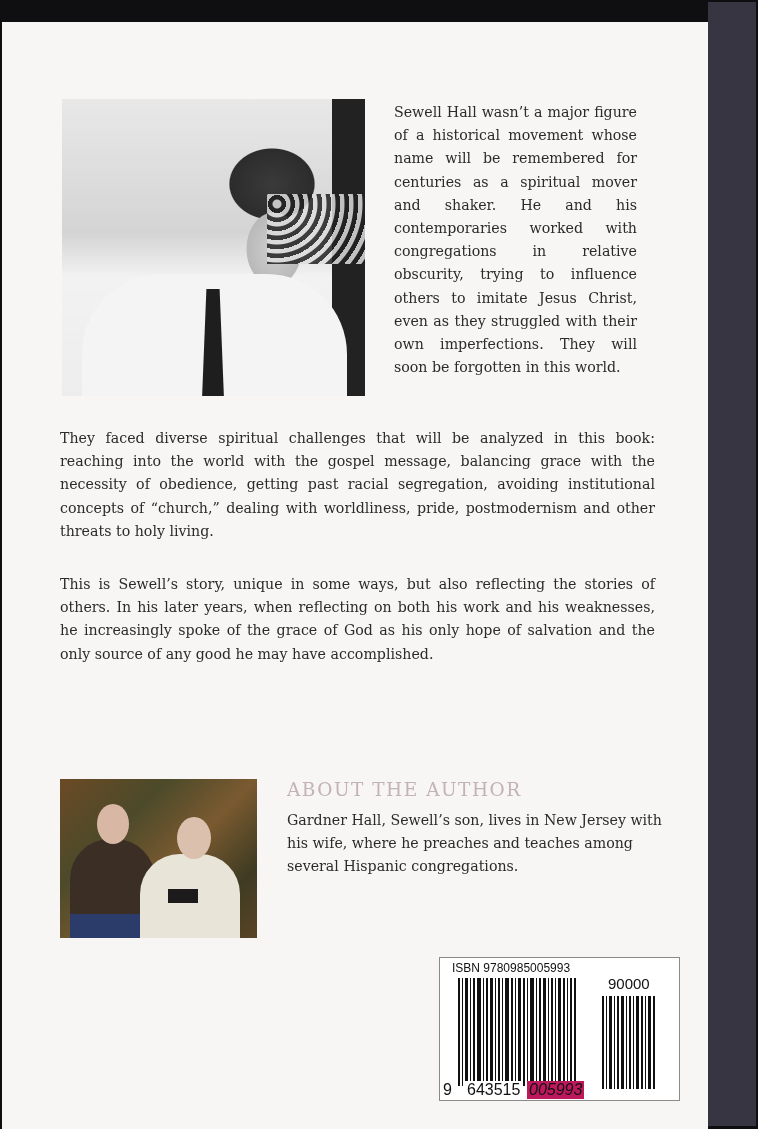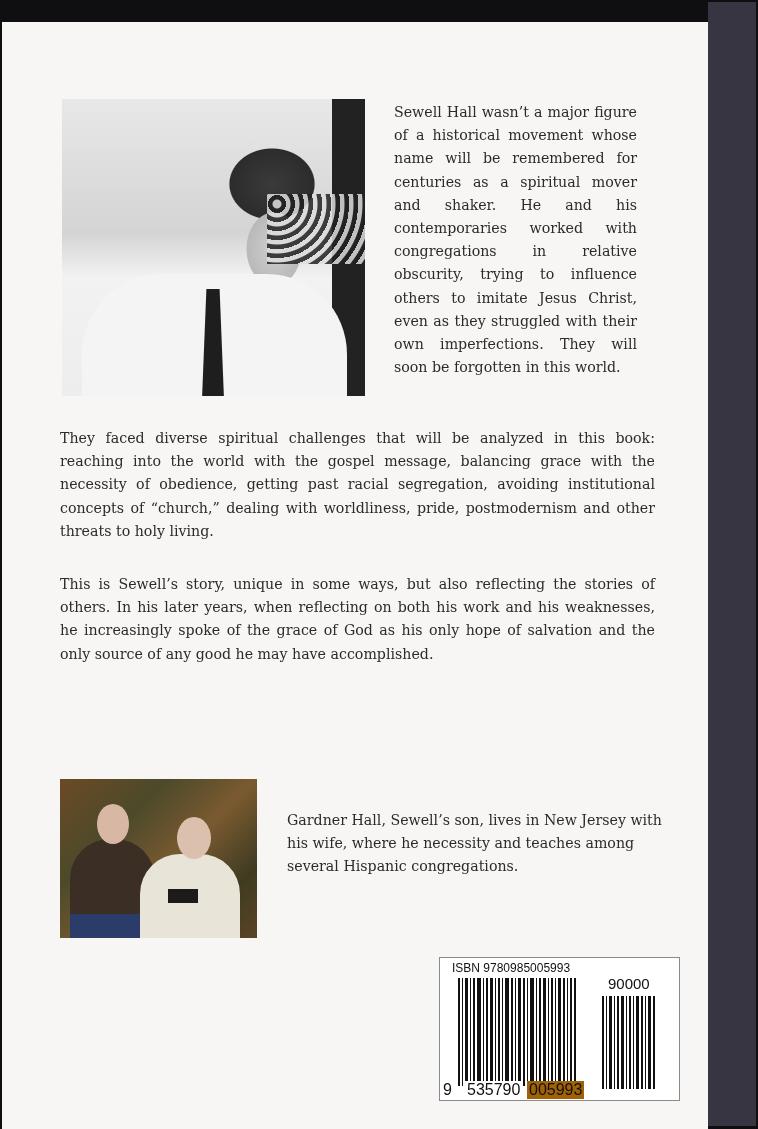--- a/index.html
+++ b/index.html
@@ -34,21 +34,21 @@
   .barcode-box { position:absolute; left:437px; top:935px; width:241px; height:144px; background:#fff; border:1px solid #8a8a8a; box-sizing:border-box;padding-left:44px; }
   .isbn-label { position:absolute; left:12px; top:3px; font-family:"Liberation Sans", sans-serif; font-size:12px; color:#111; }
   .bars { position:absolute; left:18px; top:20px; width:130px; height:108px; display:flex; align-items:stretch; }
   .bars span { display:block; background:#111; margin-right:2px; }
   .bars2 { position:absolute; left:162px; top:38px; width:65px; height:93px; display:flex; }
   .bars2 span { display:block; background:#111; margin-right:2px; }
   .addon-label { position:absolute; left:168px; top:17px; font-family:"Liberation Sans", sans-serif; font-size:15px; color:#111; }
   .digits { position:absolute; left:3px; top:123px; font-family:"Liberation Sans", sans-serif; font-size:16px; color:#111; background:#fff; }
   .digits .d1 { position:absolute; left:0; top:0; }
   .digits .d2 { position:absolute; left:22px; top:0; background:#fff; padding:0 2px; }
-  .digits .d3 { position:absolute; left:84px; top:0; background:#a16207; padding:0 2px; }
+  .digits .d3 { position:absolute; left:84px; top:0; background:#be185d; padding:0 2px;font-style:italic; }
 </style>
 </head>
 <body>
 
 <div class="cover">
   <div class="photo1">
     <div class="chair"></div>
     <div class="shirt"></div>
     <div class="tie"></div>
   </div>
@@ -60,21 +60,22 @@
 
   <div class="photo2">
     <div class="p2-man1"></div>
     <div class="p2-head1"></div>
     <div class="p2-jeans"></div>
     <div class="p2-man2"></div>
     <div class="p2-head2"></div>
     <div class="p2-book"></div>
   </div>
 
-  <div class="about-t">Gardner Hall, Sewell’s son, lives in New Jersey with his wife, where he necessity and teaches among several Hispanic congregations.</div>
+  <div class="about-h">ABOUT THE AUTHOR</div>
+  <div class="about-t">Gardner Hall, Sewell’s son, lives in New Jersey with his wife, where he preaches and teaches among several Hispanic congregations.</div>
 
   <div class="barcode-box">
     <div class="isbn-label">ISBN 9780985005993</div>
     <div class="bars">
       <span style="width:2px"></span>
         <span style="width:1px"></span>
         <span style="width:3px"></span>
         <span style="width:1px"></span>
         <span style="width:2px"></span>
         <span style="width:4px"></span>
@@ -115,18 +116,18 @@
         <span style="width:2px"></span>
         <span style="width:1px"></span>
         <span style="width:3px"></span>
         <span style="width:2px"></span>
         <span style="width:1px"></span>
         <span style="width:3px"></span>
         <span style="width:2px"></span>
     </div>
     <div class="digits">
       <span class="d1">9</span>
-      <span class="d2">535790</span>
+      <span class="d2">643515</span>
       <span class="d3">005993</span>
     </div>
   </div>
 </div>
 <div class="spine"></div>
 
 </body></html>

